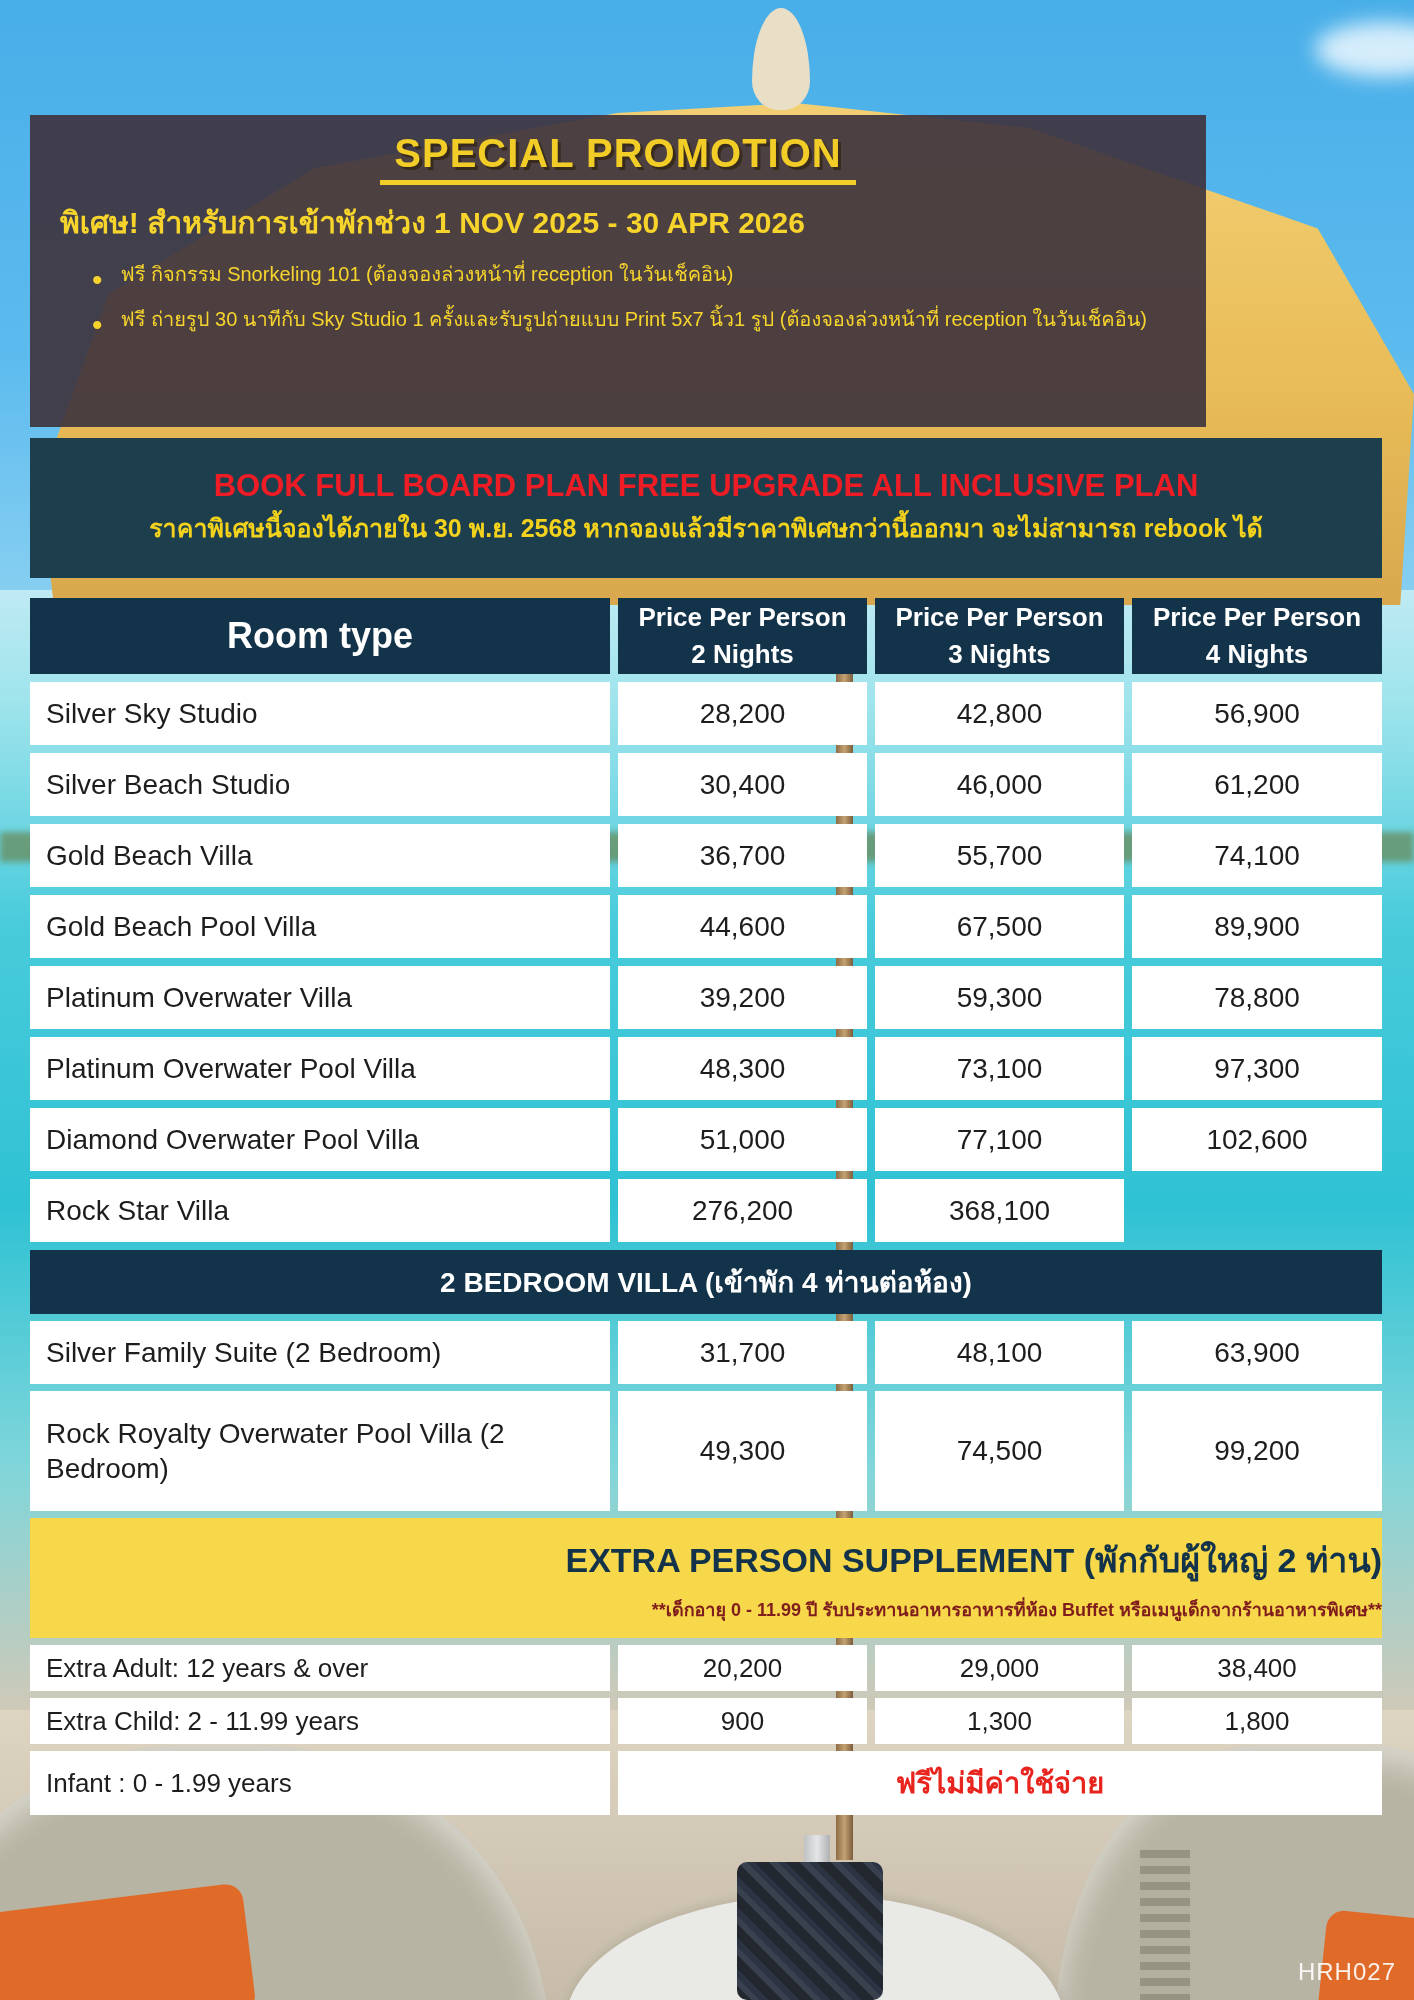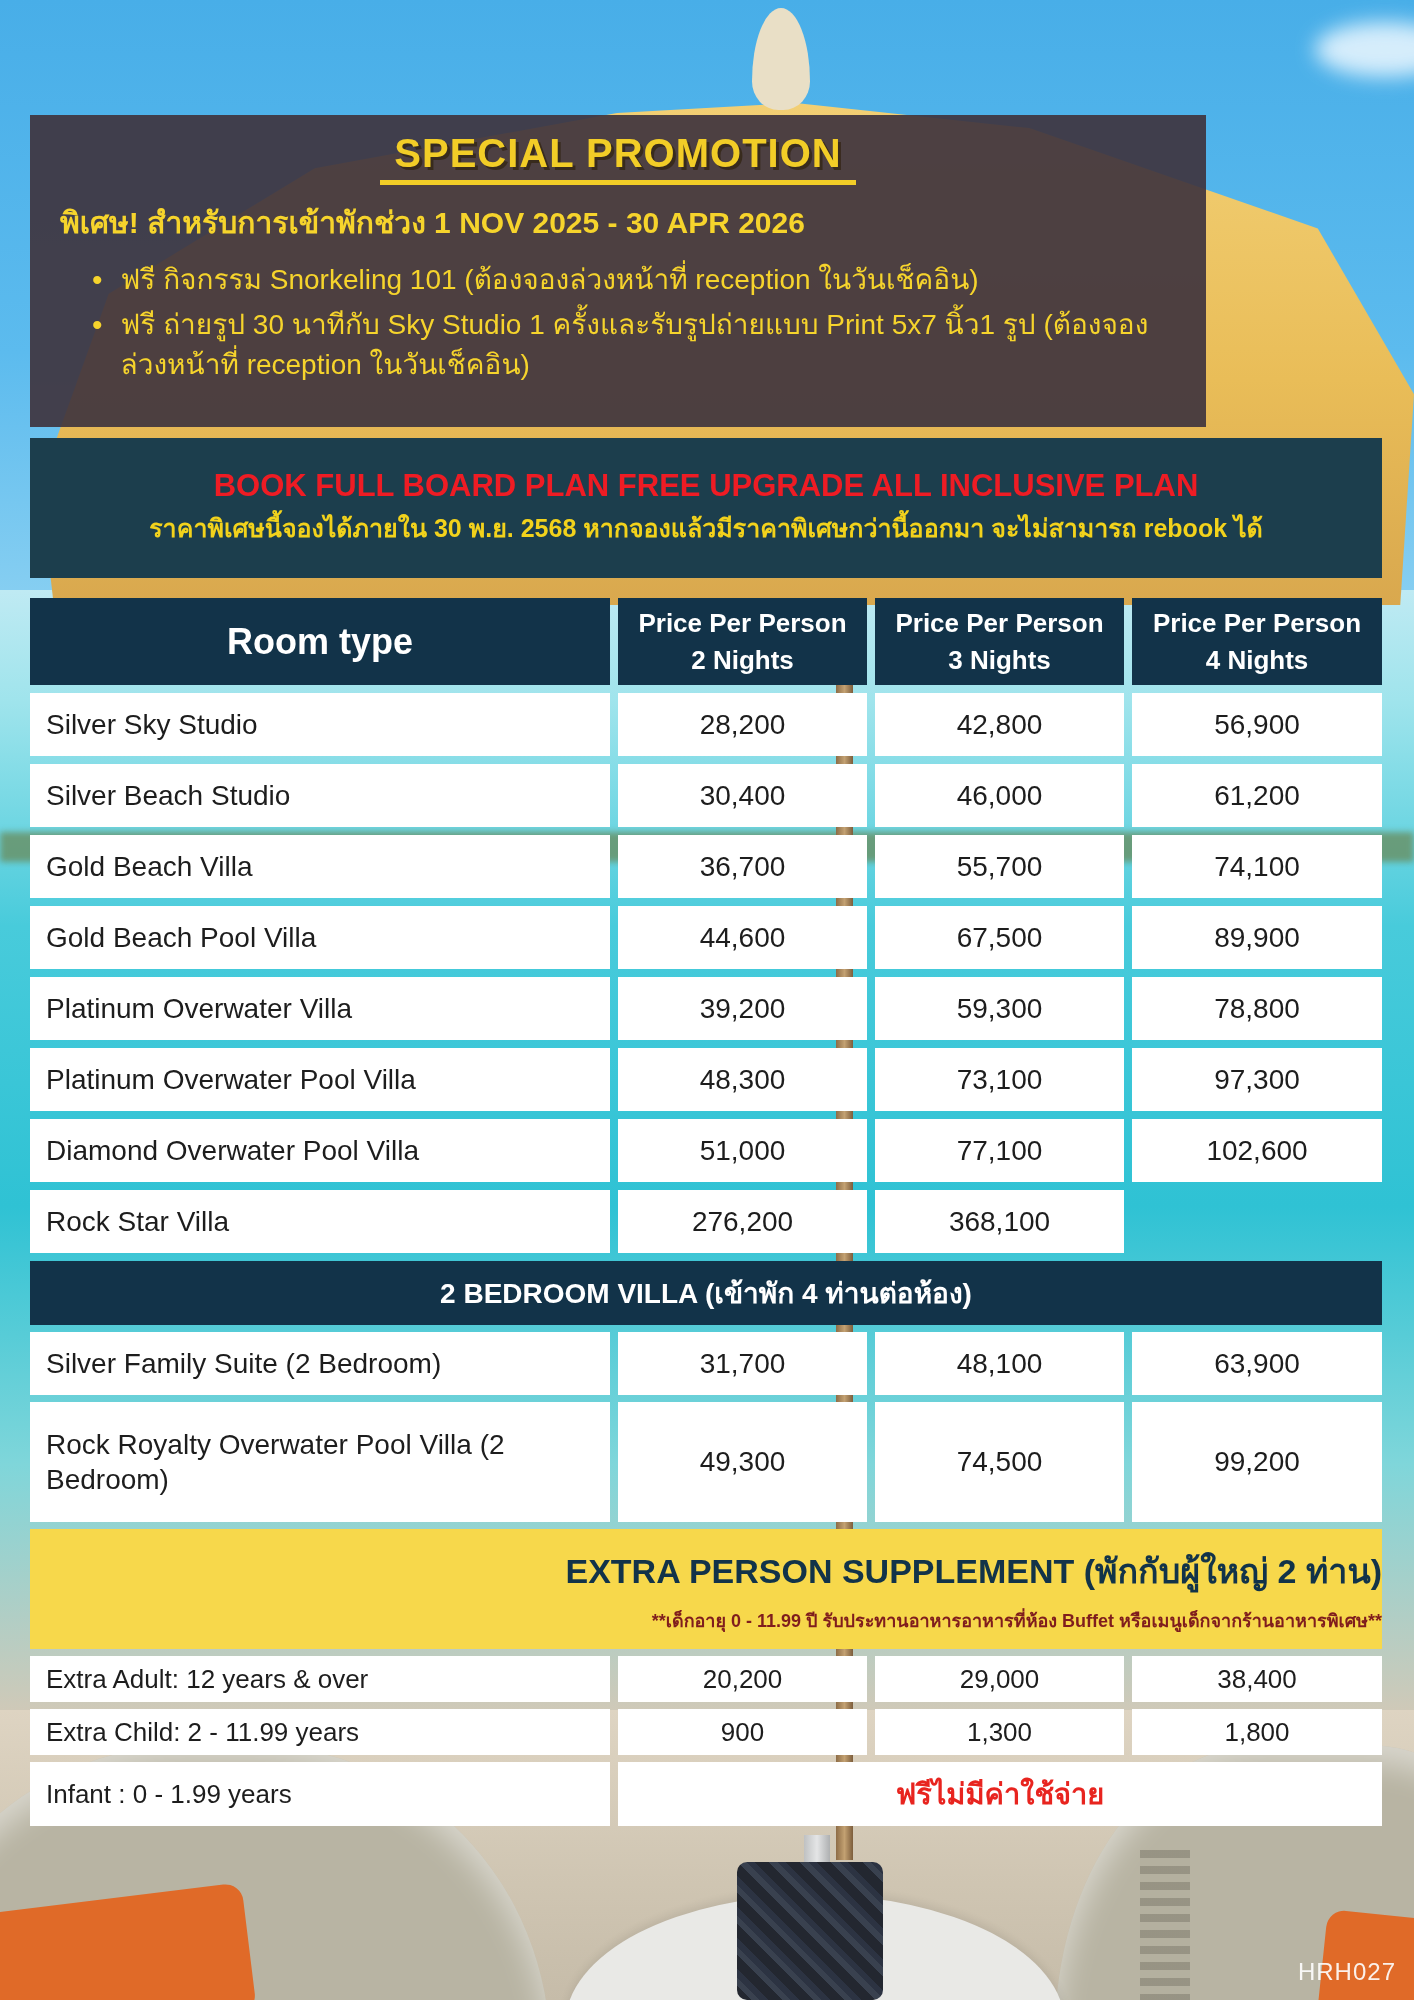--- a/index.html
+++ b/index.html
@@ -44,32 +44,32 @@
   .footer-code{position:absolute;right:18px;bottom:14px;color:#fff;opacity:.9;
     font-size:24px;letter-spacing:1px;}
   
   .promo{position:absolute;left:30px;top:115px;width:1176px;height:312px;
     background:rgba(63,52,62,.92);color:#f6d42c;box-sizing:border-box;padding:16px 28px 14px 28px;}
   .promo-title-wrap{text-align:center;margin-bottom:14px;}
   .promo-title{display:inline-block;font-size:40px;font-weight:800;letter-spacing:1px;
     color:#f2cd27;text-shadow:3px 3px 0 rgba(40,25,0,.55);
     border-bottom:5px solid #f2cd27;padding:0 14px 4px 14px;}
   .promo-sub{font-size:30px;font-weight:700;margin:6px 0 14px 2px;}
-  .bullet{display:flex;font-size:28px;line-height:1.45;margin-left:34px;margin-bottom:4px;}
+  .bullet{display:flex;font-size:20px;line-height:1.45;margin-left:34px;margin-bottom:4px;text-align:right;}
   .bullet::before{content:"\2022";margin-right:18px;font-size:30px;line-height:1.35;}
   
   .travel{position:absolute;left:30px;top:438px;width:1352px;height:140px;background:#1c3e4d;
     display:flex;flex-direction:column;justify-content:center;align-items:center;gap:4px;}
   .tp1{color:#f2d21c;font-weight:800;font-size:31px;white-space:pre-wrap;}
   .tp2{color:#ee1c24;font-weight:800;font-size:31px;}
   .tp3{color:#f2d21c;font-weight:700;font-size:25px;}
   
   .sheet{position:absolute;left:30px;top:598px;width:1352px;display:flex;flex-direction:column;}
   .grid{display:grid;grid-template-columns:580px 249px 249px 250px;column-gap:8px;}
-  .t-header{height:87px;margin-bottom:8px;}
+  .t-header{height:76px;margin-bottom:8px;}
   .t-header>div{background:#123349;color:#fff;display:flex;flex-direction:column;
     align-items:center;justify-content:center;gap:6px;}
   .h-room{font-size:36px;font-weight:800;}
   .h-line{font-size:26px;font-weight:700;}
   .t-row{height:63px;margin-bottom:8px;}
   .t-row.g7{margin-bottom:7px;}
   .t-row.tall{height:120px;}
   .cell{background:#fff;color:#1d1d1d;display:flex;align-items:center;}
   .cell.name{padding-left:16px;font-size:28px;line-height:1.25;}
   .cell.num{justify-content:center;font-size:28px;}

